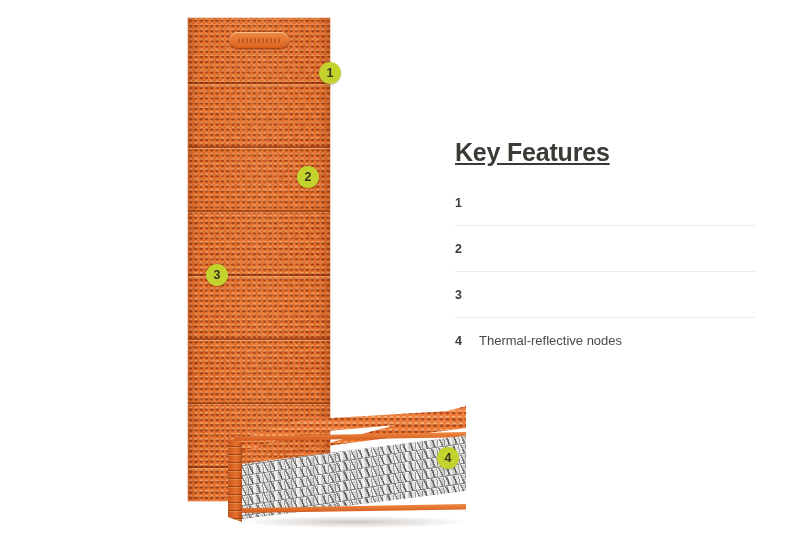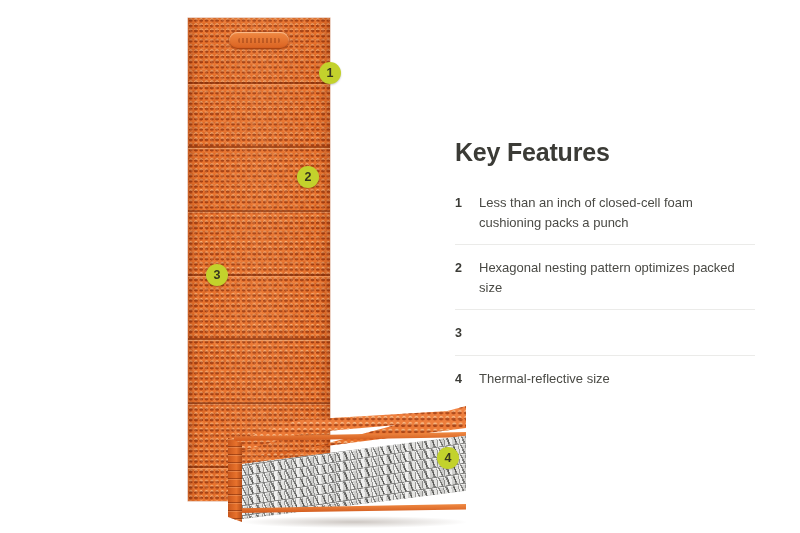--- a/index.html
+++ b/index.html
@@ -245,20 +245,21 @@
     left: 455px;
     top: 138px;
     width: 300px;
   }
   .panel-title {
     font-size: 25px;
     font-weight: bold;
     color: #3b3b36;
     letter-spacing: -0.2px;
     margin: 0 0 26px 0;
+    text-decoration: underline;
   }
   .feature {
     position: relative;
     display: flex;
     gap: 13px;
     padding: 13px 0 12px 0;
     border-top: 1px solid #ebebe9;
   }
   .feature:first-of-type {
     border-top: none;
@@ -320,31 +321,29 @@
   <div class="badge" style="left:319px; top:62px">1</div>
   <div class="badge" style="left:297px; top:166px">2</div>
   <div class="badge" style="left:206px; top:264px">3</div>
   <div class="badge" style="left:437px; top:447px">4</div>
 
   <div class="panel">
     <h2 class="panel-title">Key Features</h2>
 
     <div class="feature">
       <div class="feature-num">1</div>
-      <div class="feature-text">Less than an inch of closed-cell foam cushioning packs a punch</div>
     </div>
 
     <div class="feature">
       <div class="feature-num">2</div>
-      <div class="feature-text">Hexagonal nesting pattern optimizes packed size</div>
     </div>
 
     <div class="feature">
       <div class="feature-num">3</div>
     </div>
 
     <div class="feature">
       <div class="feature-num">4</div>
-      <div class="feature-text">Thermal-reflective size</div>
+      <div class="feature-text">Thermal-reflective nodes</div>
     </div>
   </div>
 
 </div>
 
 </body></html>

